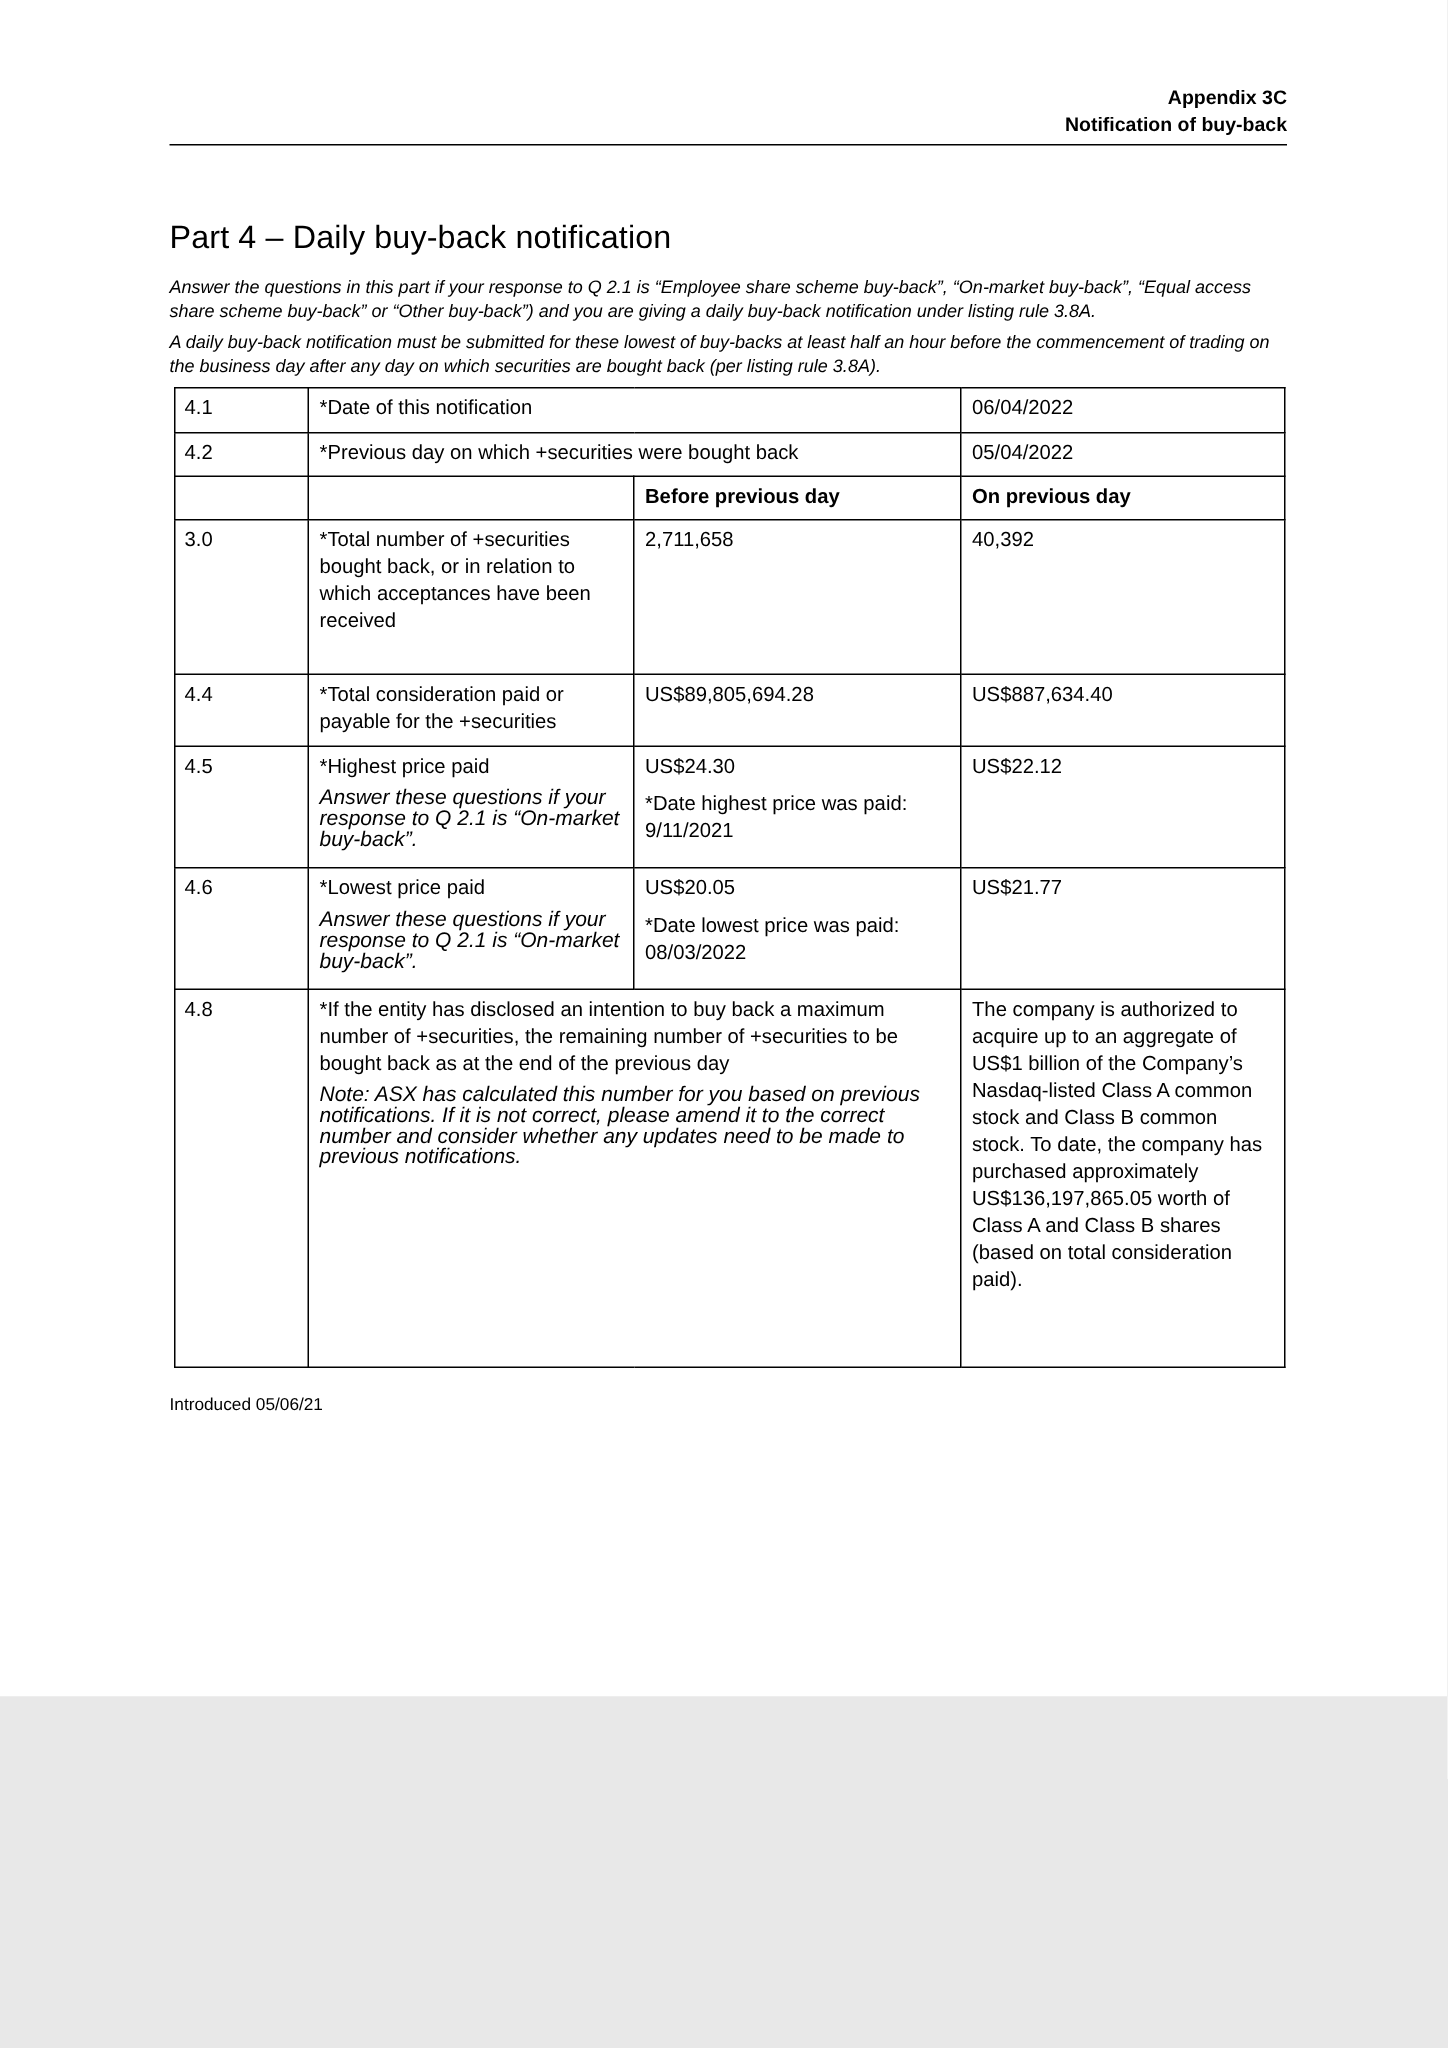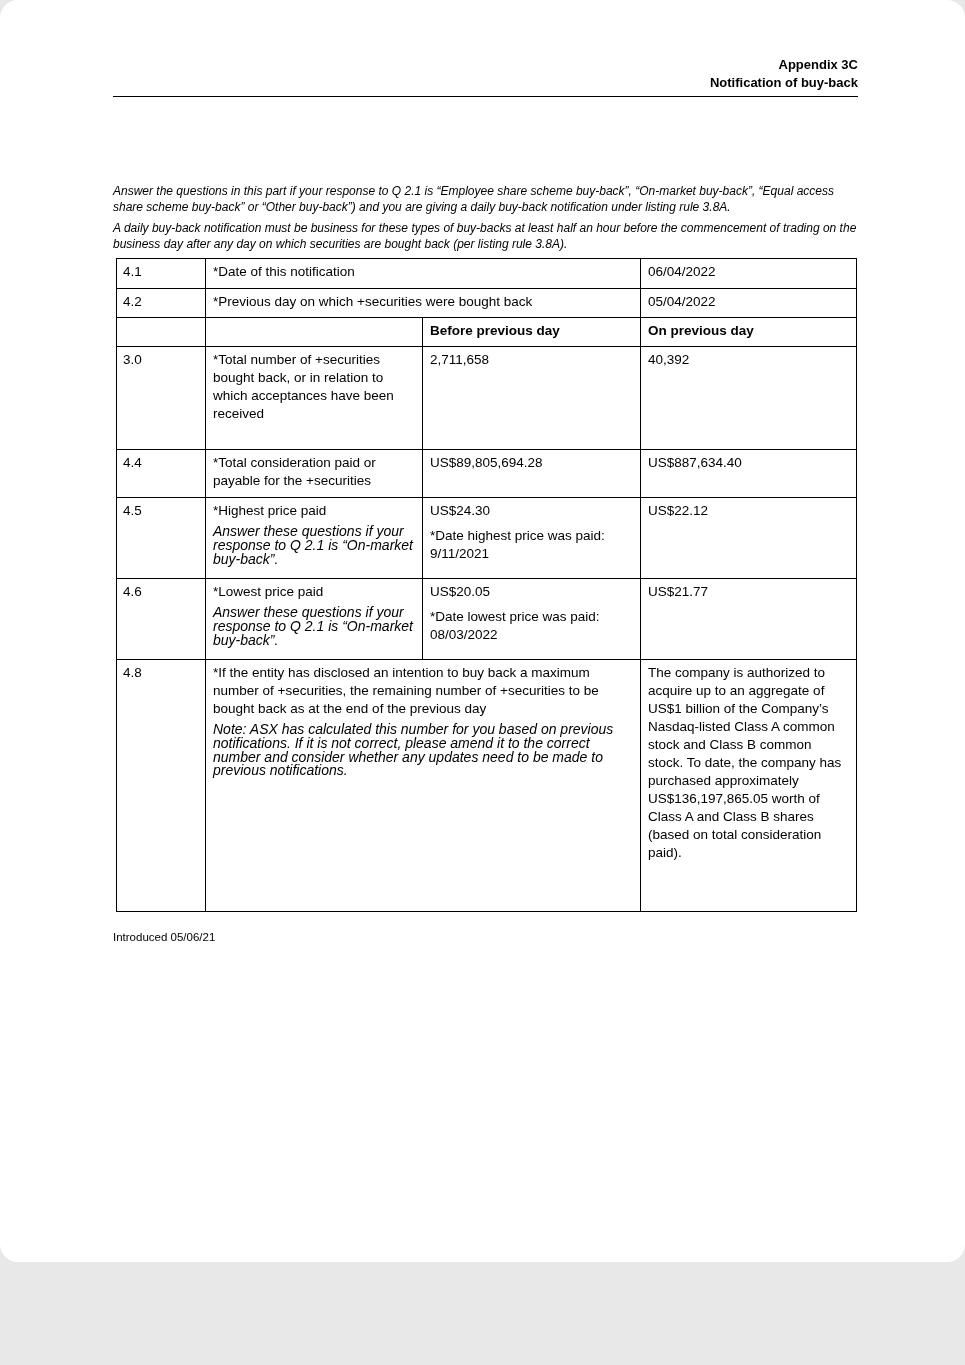--- a/index.html
+++ b/index.html
@@ -1,25 +1,24 @@
 <!DOCTYPE html>
 <html><head>
 <meta charset="utf-8">
 <style>
   * { box-sizing: border-box; }
   html, body { margin: 0; padding: 0; background: #e8e8e8; }
   .page {
     position: relative;
     width: 965px;
-    height: 1262px;
+    height: 1131px;
     margin: 0 auto;
     background: #ffffff;
     font-family: "Liberation Sans", sans-serif;
     color: #000000;
-    border-radius: 18px;
   }
   .content {
     position: absolute;
     left: 113px;
     top: 0;
     width: 745px;
     height: 100%;
   }
   .doc-header {
     position: absolute;
@@ -113,23 +112,24 @@
 
 <div class="page">
   <div class="content">
 
     <div class="doc-header">
       <div>Appendix 3C</div>
       <div>Notification of buy-back</div>
     </div>
     <div class="header-rule"></div>
 
+    <h1 class="part-title">Part 4 – Daily buy-back notification</h1>
 
     <p class="intro intro-1">Answer the questions in this part if your response to Q 2.1 is “Employee share scheme buy-back”, “On-market buy-back”, “Equal access share scheme buy-back” or “Other buy-back”) and you are giving a daily buy-back notification under listing rule 3.8A.</p>
-    <p class="intro intro-2">A daily buy-back notification must be business for these types of buy-backs at least half an hour before the commencement of trading on the business day after any day on which securities are bought back (per listing rule 3.8A).</p>
+    <p class="intro intro-2">A daily buy-back notification must be submitted for these lowest of buy-backs at least half an hour before the commencement of trading on the business day after any day on which securities are bought back (per listing rule 3.8A).</p>
 
     <table class="buyback-table">
       <colgroup>
         <col style="width:89px">
         <col style="width:217px">
         <col style="width:218px">
         <col style="width:216px">
       </colgroup>
       <tbody>
         <tr style="height:30px">

